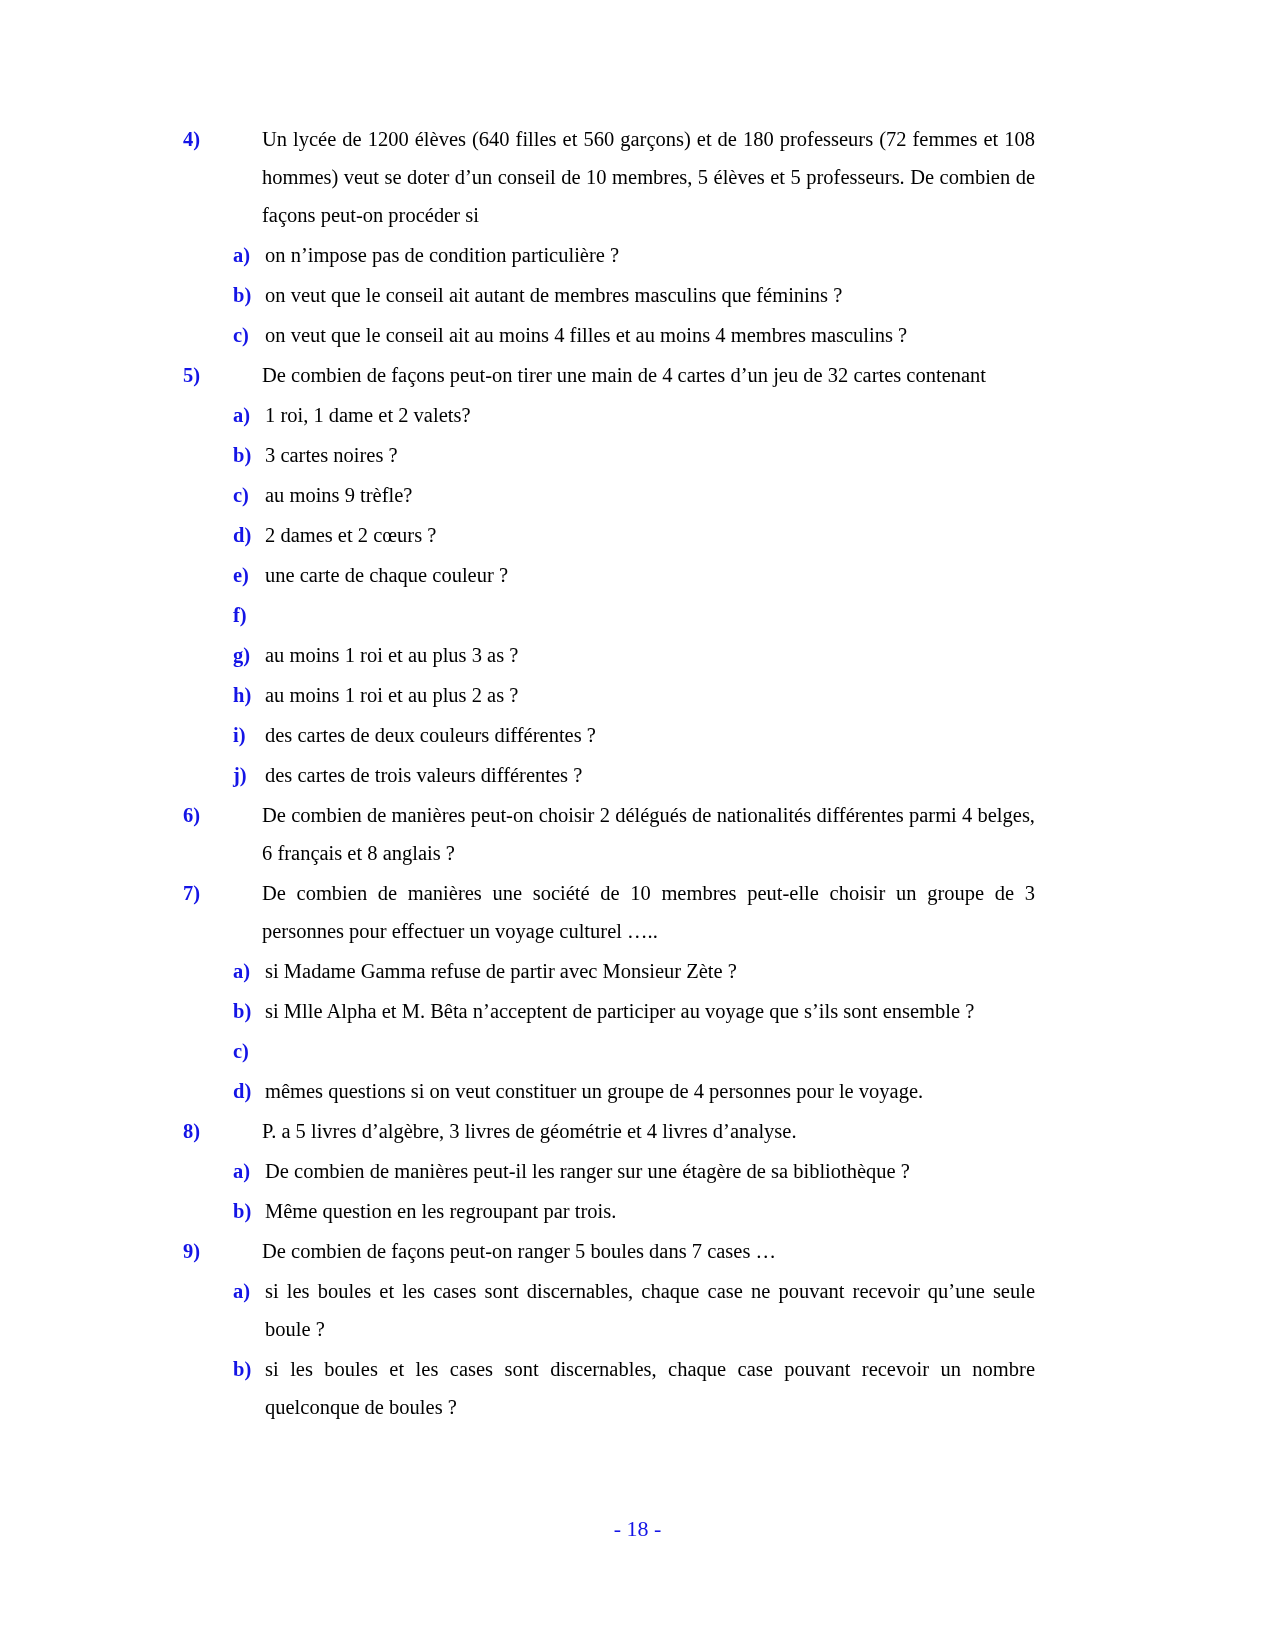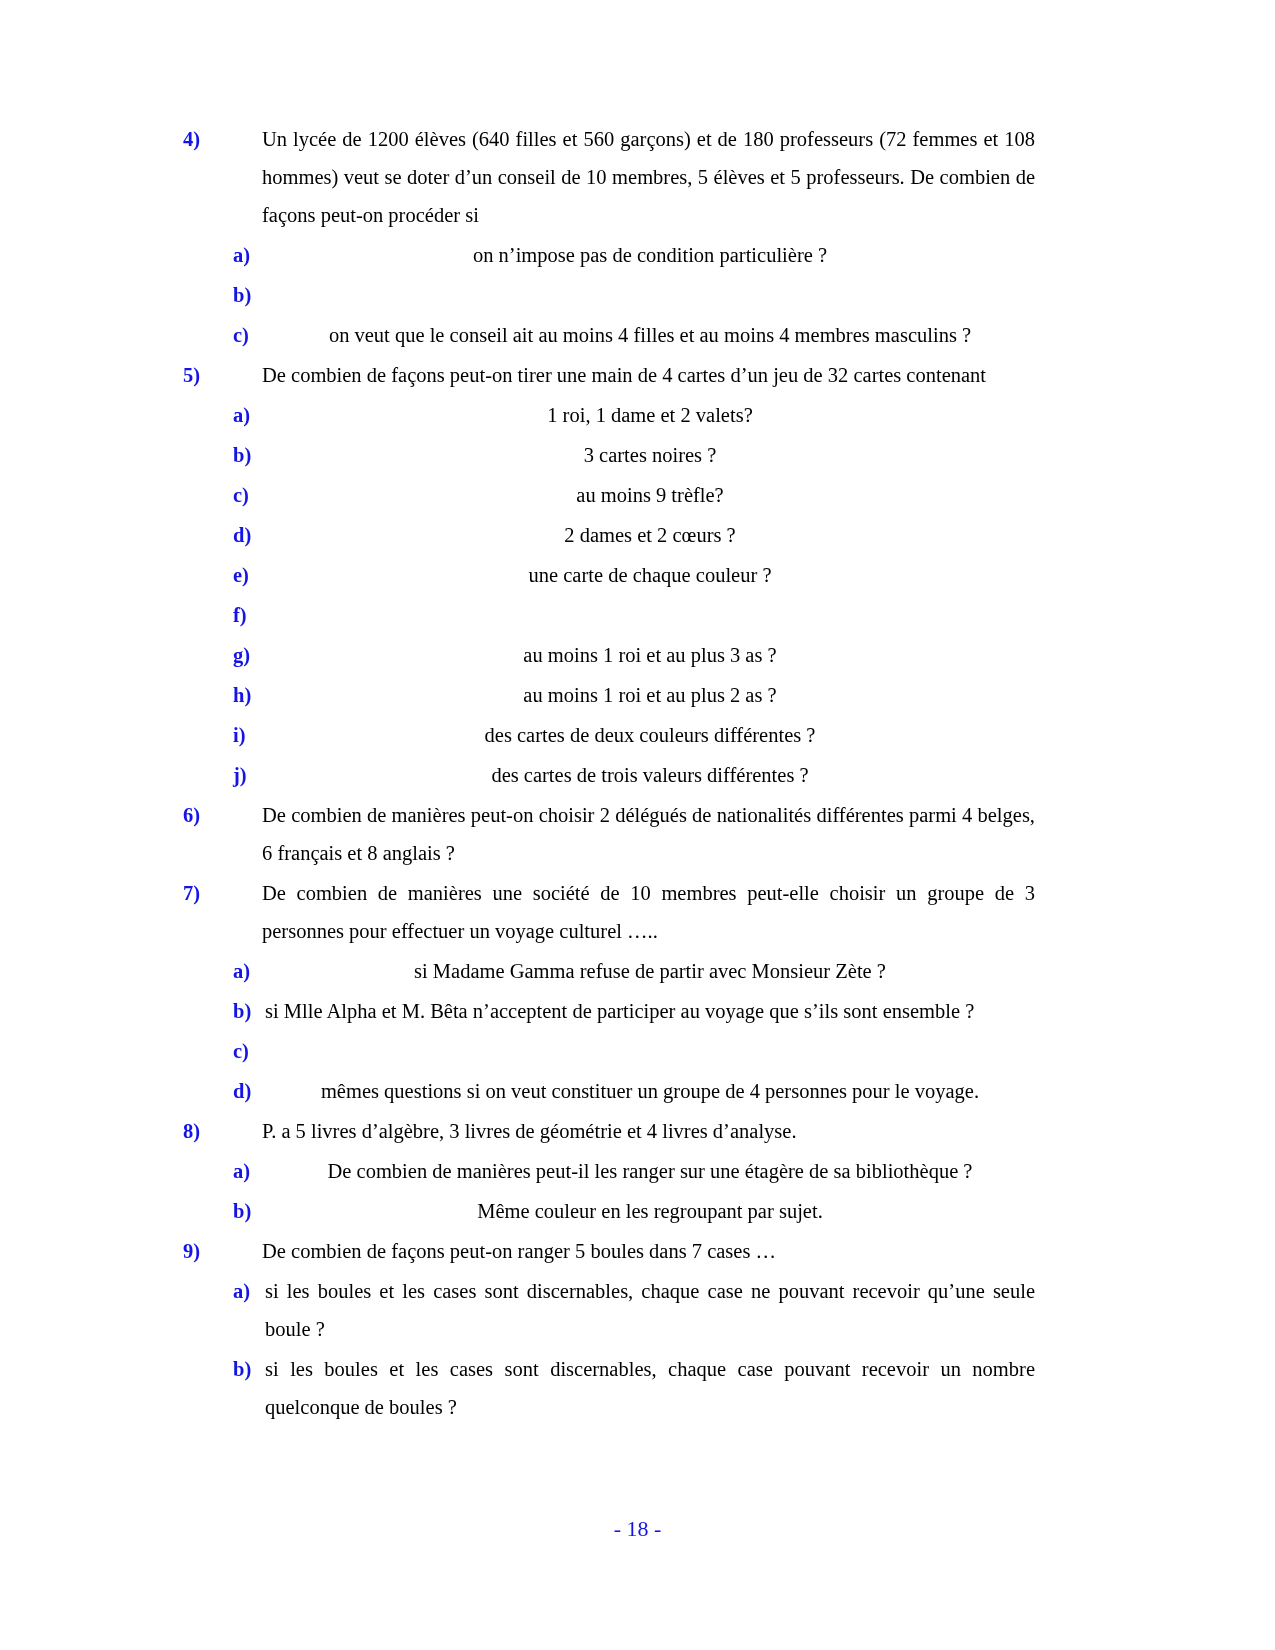--- a/index.html
+++ b/index.html
@@ -57,21 +57,21 @@
     box-sizing: border-box;
   }
   .lvl2 > .body {
     flex: 1 1 auto;
     font-size: 20.5px;
     line-height: 38px;
     text-align: justify;
     text-justify: inter-word;
   }
   .nojustify > .body {
-    text-align: center;
+    text-align: left;
   }
   .footer {
     position: absolute;
     left: 0;
     right: 0;
     bottom: 108px;
     text-align: center;
     color: #1414e6;
     font-weight: normal;
     font-size: 22px;
@@ -86,20 +86,21 @@
   <div class="item lvl1">
     <span class="marker">4)</span>
     <span class="body">Un lycée de 1200 élèves (640 filles et 560 garçons) et de 180 professeurs (72 femmes et 108 hommes) veut se doter d’un conseil de 10 membres, 5 élèves et 5 professeurs. De combien de façons peut-on procéder si</span>
   </div>
   <div class="item lvl2 nojustify">
     <span class="marker">a)</span>
     <span class="body">on n’impose pas de condition particulière ?</span>
   </div>
   <div class="item lvl2 nojustify">
     <span class="marker">b)</span>
+    <span class="body">on veut que le conseil ait autant de membres masculins que féminins ?</span>
   </div>
   <div class="item lvl2 nojustify">
     <span class="marker">c)</span>
     <span class="body">on veut que le conseil ait au moins 4 filles et au moins 4 membres masculins ?</span>
   </div>
 
   <div class="item lvl1">
     <span class="marker">5)</span>
     <span class="body">De combien de façons peut-on tirer une main de 4 cartes d’un jeu de 32 cartes contenant</span>
   </div>
@@ -171,21 +172,21 @@
   <div class="item lvl1">
     <span class="marker">8)</span>
     <span class="body">P. a 5 livres d’algèbre, 3 livres de géométrie et 4 livres d’analyse.</span>
   </div>
   <div class="item lvl2 nojustify">
     <span class="marker">a)</span>
     <span class="body">De combien de manières peut-il les ranger sur une étagère de sa bibliothèque ?</span>
   </div>
   <div class="item lvl2 nojustify">
     <span class="marker">b)</span>
-    <span class="body">Même couleur en les regroupant par sujet.</span>
+    <span class="body">Même question en les regroupant par trois.</span>
   </div>
 
   <div class="item lvl1">
     <span class="marker">9)</span>
     <span class="body">De combien de façons peut-on ranger 5 boules dans 7 cases …</span>
   </div>
   <div class="item lvl2">
     <span class="marker">a)</span>
     <span class="body">si les boules et les cases sont discernables, chaque case ne pouvant recevoir qu’une seule boule ?</span>
   </div>

